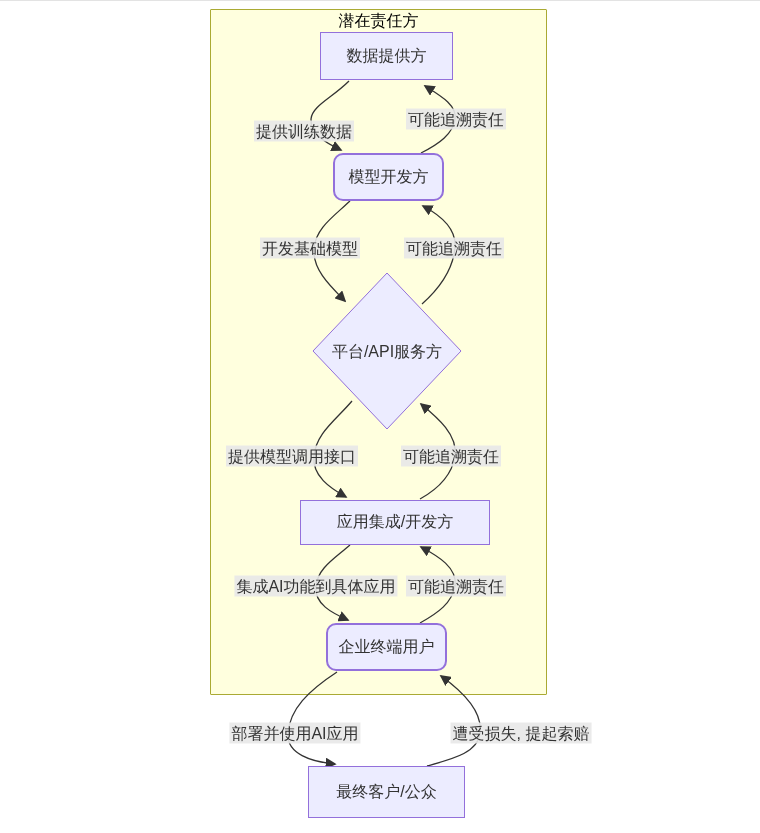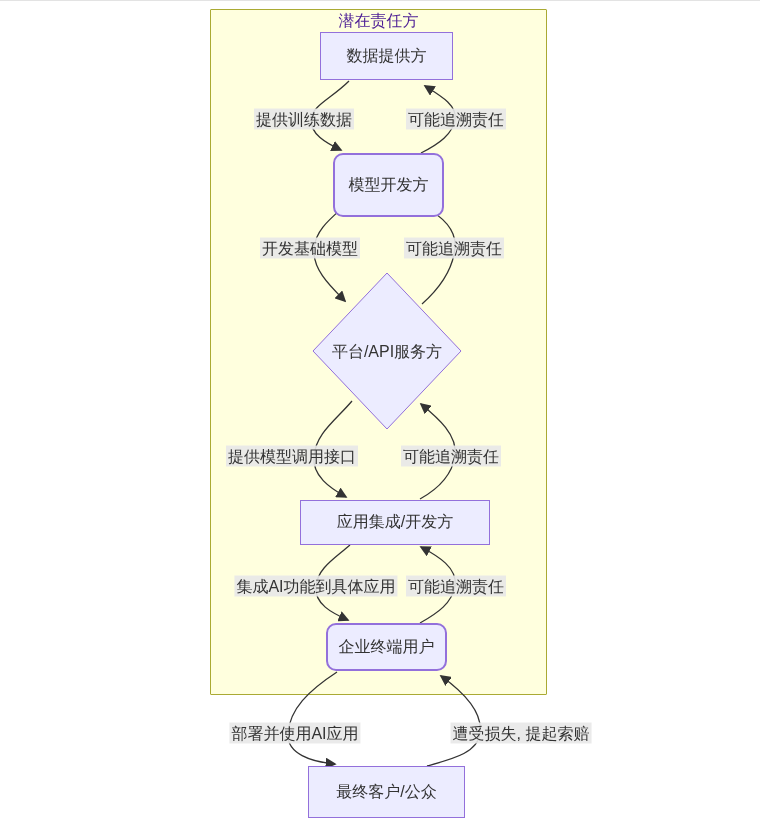--- a/index.html
+++ b/index.html
@@ -13,21 +13,21 @@
     color:#333333;
     overflow:hidden;
   }
   .subgraph{
     position:absolute;left:210px;top:8px;width:337px;height:686px;
     background:#FFFFDE;border:1px solid #AAAA33;border-radius:1px;
     z-index:0;box-sizing:border-box;
   }
   .subgraph-title{
     position:absolute;left:210px;top:10px;width:337px;
-    text-align:center;font-size:16px;color:#4c1d95;z-index:2;
+    text-align:center;font-size:16px;color:#000000;z-index:2;
   }
   .edges-svg{position:absolute;left:0;top:0;z-index:1;pointer-events:none;}
   .node{
     position:absolute;display:flex;align-items:center;justify-content:center;
     background:#ECECFF;border:1px solid #9370DB;
     font-size:16px;color:#333333;z-index:2;box-sizing:border-box;
     white-space:nowrap;
   }
   .node.rounded{border-radius:10px;border-width:2px;}
   .diamond-label{
@@ -66,31 +66,31 @@
       <path d="M420,498 C438,488 452,474 455,455 C458,434 438,417 421,403" marker-end="url(#arrow)"></path>
       <path d="M350,544 C334,558 318,567 316,585 C314,603 332,612 348,619" marker-end="url(#arrow)"></path>
       <path d="M420,622 C438,612 452,602 455,585 C458,567 438,555 421,546" marker-end="url(#arrow)"></path>
       <path d="M337,671 C308,690 290,708 288,732 C286,753 312,761 335,763" marker-end="url(#arrow)"></path>
       <path d="M427,765 C452,758 478,752 480,732 C483,710 462,690 441,675" marker-end="url(#arrow)"></path>
     </g>
   </svg>
 
   <div class="node" style="left:320px;top:31px;width:133px;height:48px;text-align:center;">数据提供方</div>
 
-  <div class="node rounded" style="left:333px;top:152px;width:111px;height:64px;">模型开发方</div>
+  <div class="node rounded" style="left:333px;top:152px;width:111px;height:48px;">模型开发方</div>
 
   <div class="diamond-label" style="left:387px;top:351px;">平台/API服务方</div>
 
   <div class="node" style="left:300px;top:499px;width:190px;height:45px;">应用集成/开发方</div>
 
   <div class="node rounded" style="left:326px;top:622px;width:121px;height:48px;">企业终端用户</div>
 
   <div class="node" style="left:308px;top:765px;width:157px;height:52px;">最终客户/公众</div>
 
-  <div class="edge-label" style="left:304px;top:118px;">提供训练数据</div>
+  <div class="edge-label" style="left:304px;top:130px;">提供训练数据</div>
   <div class="edge-label" style="left:456px;top:118px;">可能追溯责任</div>
   <div class="edge-label" style="left:310px;top:247px;">开发基础模型</div>
   <div class="edge-label" style="left:454px;top:247px;">可能追溯责任</div>
   <div class="edge-label" style="left:292px;top:455px;">提供模型调用接口</div>
   <div class="edge-label" style="left:451px;top:455px;">可能追溯责任</div>
   <div class="edge-label" style="left:316px;top:585px;">集成AI功能到具体应用</div>
   <div class="edge-label" style="left:456px;top:585px;">可能追溯责任</div>
   <div class="edge-label" style="left:295px;top:732px;">部署并使用AI应用</div>
   <div class="edge-label" style="left:480px;top:732px;margin-left:41px;">遭受损失, 提起索赔</div>
 

